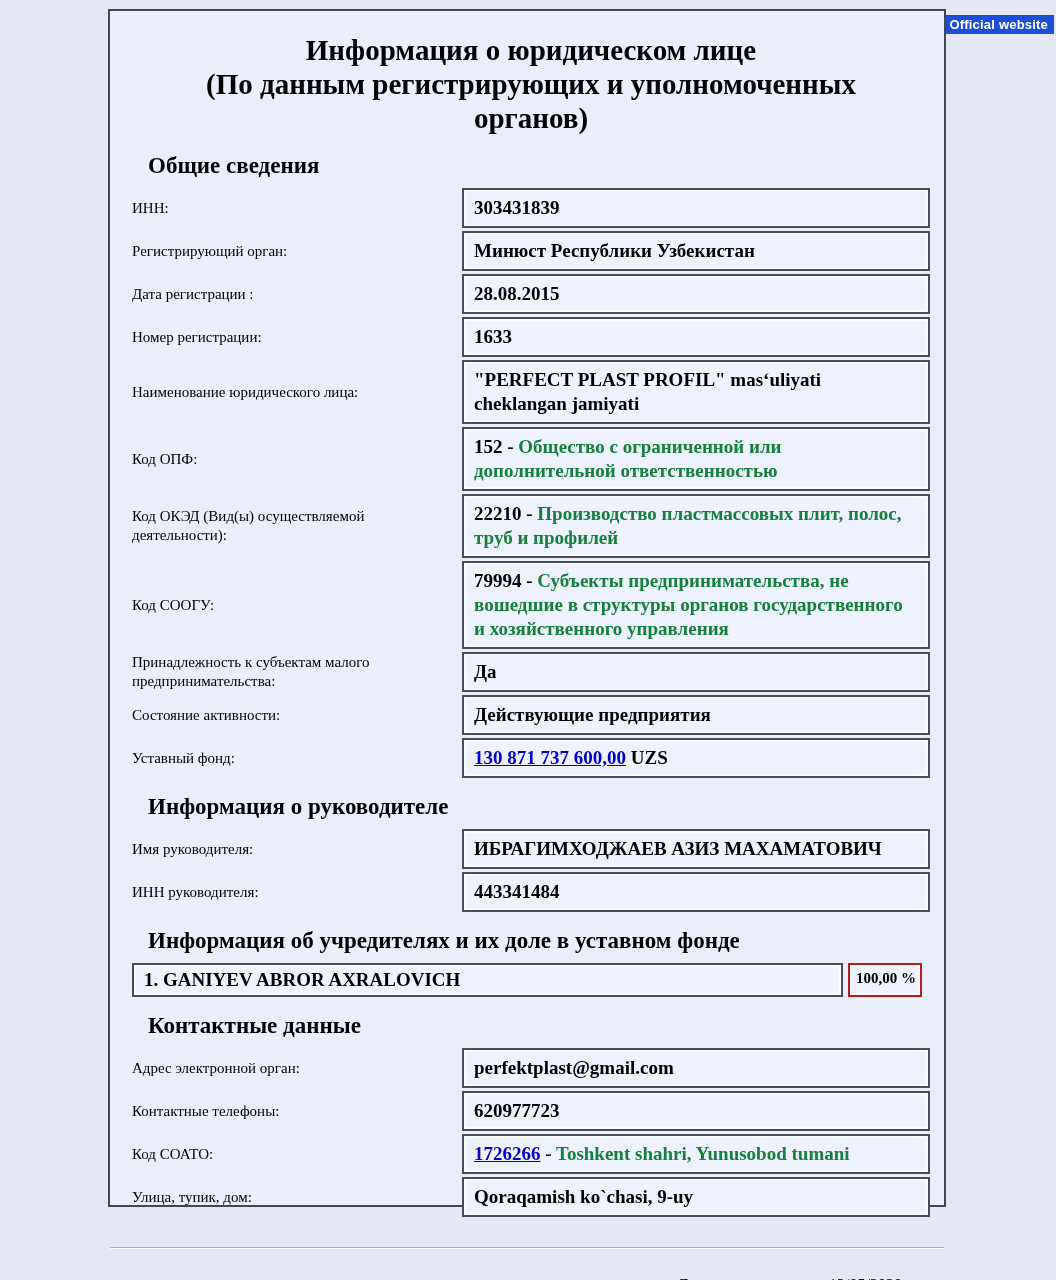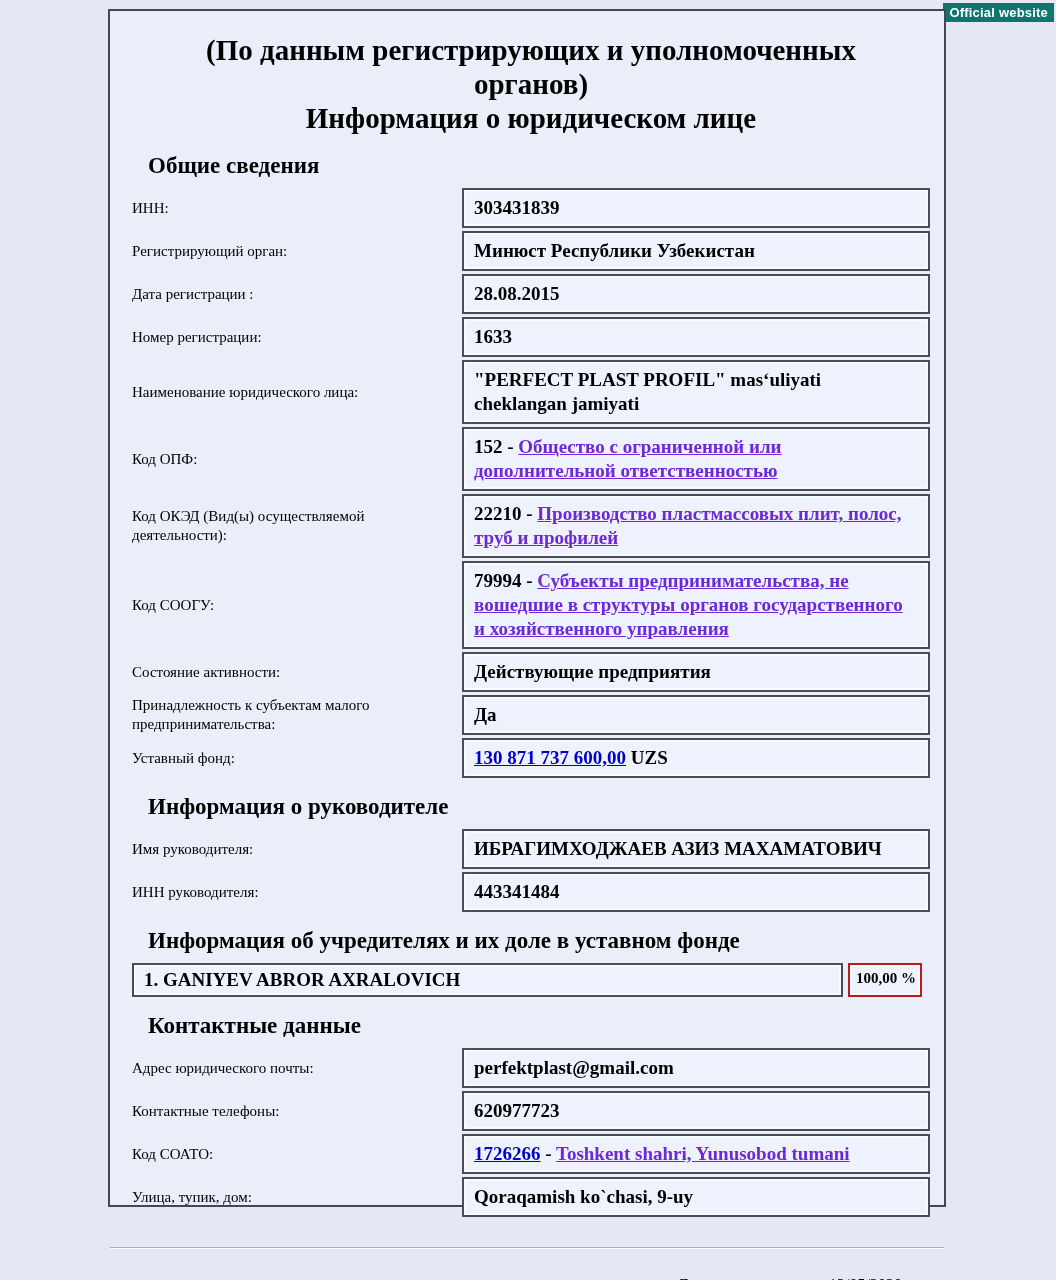--- a/index.html
+++ b/index.html
@@ -5,22 +5,22 @@
   html,body { margin:0; padding:0; }
   body {
     width:1056px; height:1280px;
     background:#e3e8f4;
     font-family:"Liberation Serif", serif;
     color:#000;
     position:relative;
     overflow:hidden;
   }
   .badge {
-    position:absolute; top:3px; right:2px;
-    background:#0f766e; color:#fff;
+    position:absolute; top:15px; right:2px;
+    background:#1d4ed8; color:#fff;
     font-family:"Liberation Sans", sans-serif;
     font-size:13px; font-weight:bold;
     padding:2px 6px;
     letter-spacing:0.2px;
   }
   .panel {
     position:absolute; left:108px; top:9px;
     width:838px; height:1198px;
     box-sizing:border-box;
     background:#e9eef9;
@@ -53,21 +53,21 @@
     box-sizing:border-box;
     border:2px solid #4c4c55;
     background:#eef2fc;
     box-shadow:inset 0 0 0 2px #f7fafe;
     padding:6px 10px;
     font-size:19px; font-weight:bold;
     line-height:24px;
     min-height:34px;
   }
   .lnk { color:#0000cc; text-decoration:underline; cursor:pointer; }
-  .u   { color:#6d28d9; text-decoration:underline; cursor:pointer;margin-top:16px; }
+  .u   { color:#15803d; cursor:pointer;margin-top:16px; }
   .founder-row { display:flex; align-items:stretch; margin:4px 8px 2px 0; }
   .founder-name {
     flex:1;
     box-sizing:border-box;
     border:2px solid #4c4c55;
     background:#eef2fc;
     box-shadow:inset 0 0 0 2px #f7fafe;
     padding:3px 10px;
     font-size:19px; font-weight:bold; line-height:24px;
   }
@@ -95,22 +95,22 @@
   }
 </style>
 </head>
 <body>
 
 <div class="badge">Official website</div>
 
 <div class="panel">
 
   <div class="doc-title">
+    <div>Информация о юридическом лице</div>
     <div>(По данным регистрирующих и уполномоченных органов)</div>
-    <div>Информация о юридическом лице</div>
   </div>
 
   <h2 class="section first">Общие сведения</h2>
 
   <div class="row">
     <div class="row-label">ИНН:</div>
     <div class="row-value"><span>303431839</span></div>
   </div>
 
   <div class="row">
@@ -142,27 +142,27 @@
     <div class="row-label">Код ОКЭД (Вид(ы) осуществляемой деятельности):</div>
     <div class="row-value"><span>22210 - </span><span class="u">Производство пластмассовых плит, полос, труб и профилей</span></div>
   </div>
 
   <div class="row">
     <div class="row-label">Код СООГУ:</div>
     <div class="row-value"><span>79994 - </span><span class="u">Субъекты предпринимательства, не вошедшие в структуры органов государственного и хозяйственного управления</span></div>
   </div>
 
   <div class="row">
+    <div class="row-label">Принадлежность к субъектам малого предпринимательства:</div>
+    <div class="row-value"><span>Да</span></div>
+  </div>
+
+  <div class="row">
     <div class="row-label">Состояние активности:</div>
     <div class="row-value"><span>Действующие предприятия</span></div>
-  </div>
-
-  <div class="row">
-    <div class="row-label">Принадлежность к субъектам малого предпринимательства:</div>
-    <div class="row-value"><span>Да</span></div>
   </div>
 
   <div class="row">
     <div class="row-label">Уставный фонд:</div>
     <div class="row-value"><a class="lnk">130 871 737 600,00</a><span> UZS</span></div>
   </div>
 
   <h2 class="section">Информация о руководителе</h2>
 
   <div class="row">
@@ -178,21 +178,21 @@
   <h2 class="section">Информация об учредителях и их доле в уставном фонде</h2>
 
   <div class="founder-row">
     <div class="founder-name">1. GANIYEV ABROR AXRALOVICH</div>
     <div class="founder-share">100,00 %</div>
   </div>
 
   <h2 class="section">Контактные данные</h2>
 
   <div class="row">
-    <div class="row-label">Адрес юридического почты:</div>
+    <div class="row-label">Адрес электронной орган:</div>
     <div class="row-value"><span>perfektplast@gmail.com</span></div>
   </div>
 
   <div class="row">
     <div class="row-label">Контактные телефоны:</div>
     <div class="row-value"><span>620977723</span></div>
   </div>
 
   <div class="row">
     <div class="row-label">Код СОАТО:</div>

